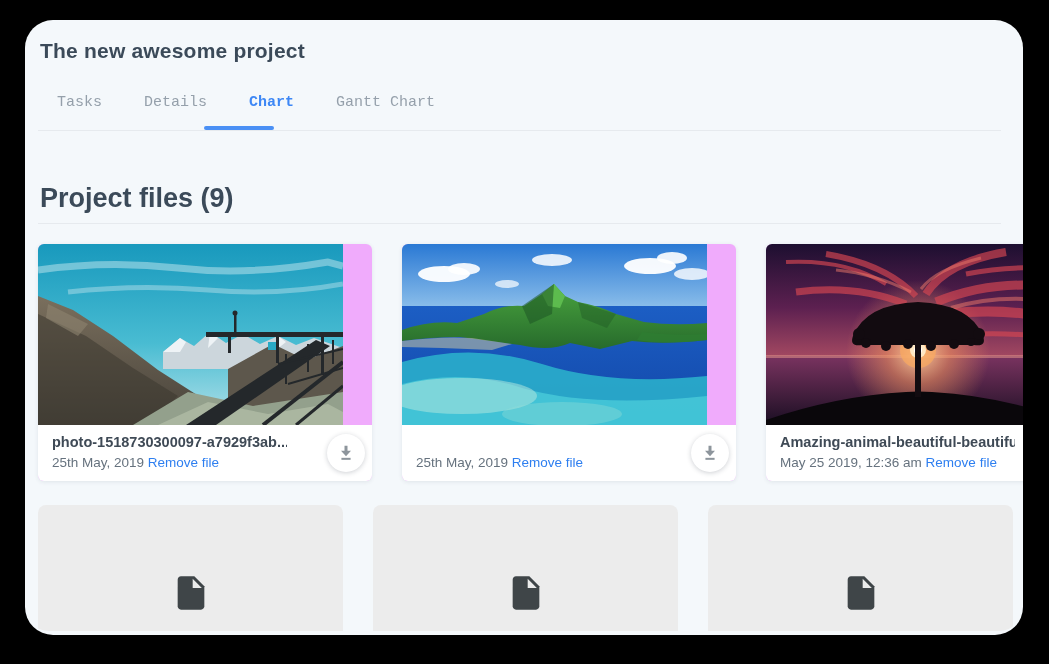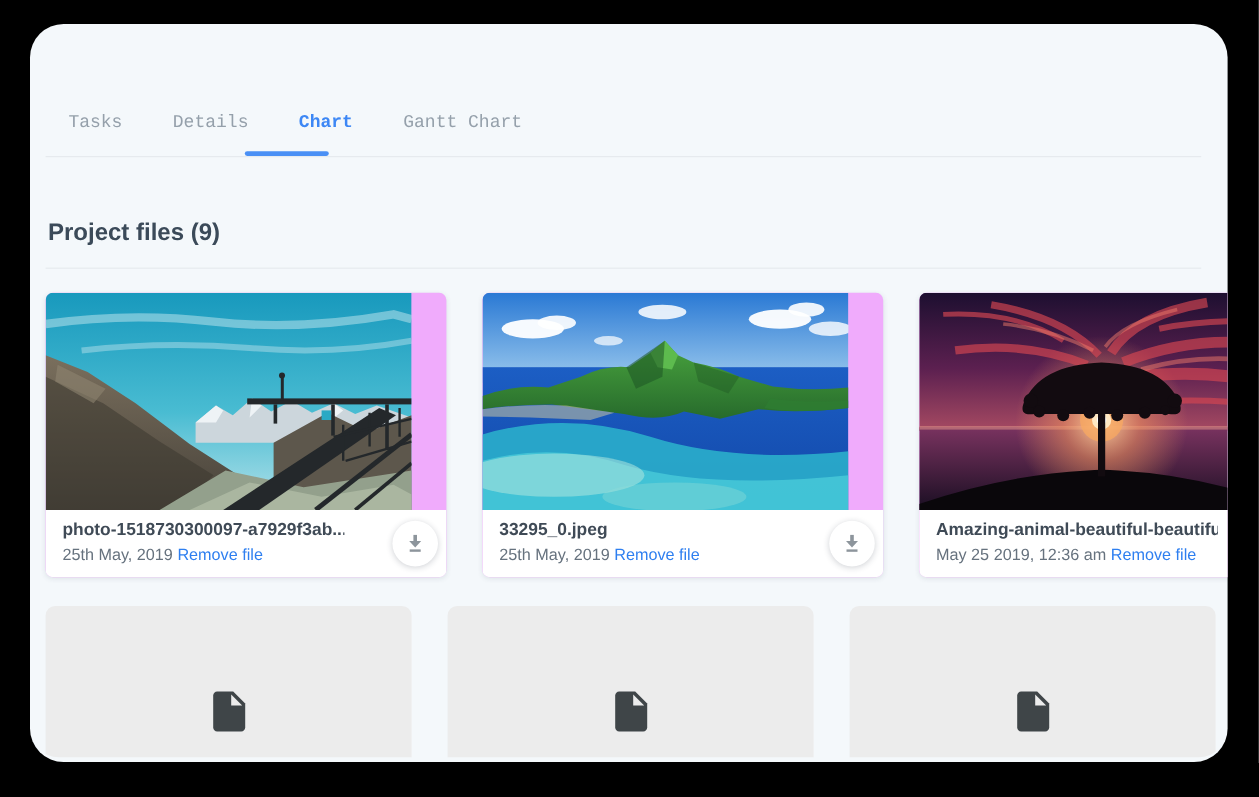--- a/index.html
+++ b/index.html
@@ -25,21 +25,21 @@
   .tab.active{color:#3d87f5;font-weight:bold;}
   .tab-underline{
     position:absolute;left:179px;top:106px;width:70px;height:4px;
     background:#4a90f5;border-radius:2px;z-index:2;
   }
   .divider{position:absolute;left:13px;width:963px;height:1px;background:#e6eaee;}
   .divider.d1{top:110px;}
   .divider.d2{top:203px;}
   .section-title{
     position:absolute;left:15px;top:163px;
-    font-size:20px;font-weight:bold;color:#3b4a59;
+    font-size:27px;font-weight:bold;color:#3b4a59;
   }
   .cards-row{position:absolute;left:13px;display:flex;gap:30px;}
   .row-1{top:224px;}
   .row-2{top:485px;}
   .file-card{
     width:334px;height:237px;background:#f0abfc;border-radius:6px;
     box-shadow:0 1px 4px rgba(40,60,80,.10);overflow:hidden;position:relative;
   }
   .thumb{width:305px;height:181px;display:block;}
   .thumb svg{display:block;width:305px;height:181px;}
@@ -63,20 +63,21 @@
     width:305px;height:180px;background:#ececec;border-radius:8px;
     display:flex;align-items:center;justify-content:center;
   }
 </style>
 </head>
 <body>
 
 <div class="window">
   <div class="content-clip">
 
+    <div class="page-title">The new awesome project</div>
 
     <div class="tabs">
       <div class="tab">Tasks</div>
       <div class="tab">Details</div>
       <div class="tab active">Chart</div>
       <div class="tab">Gantt Chart</div>
     </div>
     <div class="tab-underline"></div>
     <div class="divider d1"></div>
 
@@ -181,21 +182,20 @@
               <ellipse cx="150" cy="16" rx="20" ry="6" opacity="0.85"></ellipse>
               <ellipse cx="248" cy="22" rx="26" ry="8" opacity="0.95"></ellipse>
               <ellipse cx="270" cy="14" rx="15" ry="6" opacity="0.9"></ellipse>
               <ellipse cx="290" cy="30" rx="18" ry="6" opacity="0.8"></ellipse>
               <ellipse cx="105" cy="40" rx="12" ry="4" opacity="0.7"></ellipse>
             </g>
             <path d="M240 88 Q270 92 305 90 L305 96 Q262 101 235 96 Z" fill="#2e7d32" opacity="0.8"></path>
           </svg>
         </div>
         <div class="file-info">
-          <div class="file-name">33295_0.jpeg</div>
           <div class="file-meta">
             <span>25th May, 2019</span>
             <a class="remove-link">Remove file</a>
           </div>
           <button class="download-btn">
             <span>
               <svg width="20" height="20" viewBox="0 0 24 24" fill="#8d959c">
                 <rect x="10.2" y="4.5" width="3.6" height="6.5"></rect>
                 <polygon points="6,10.5 18,10.5 12,17"></polygon>
                 <rect x="6.5" y="19" width="11" height="2.4"></rect>

